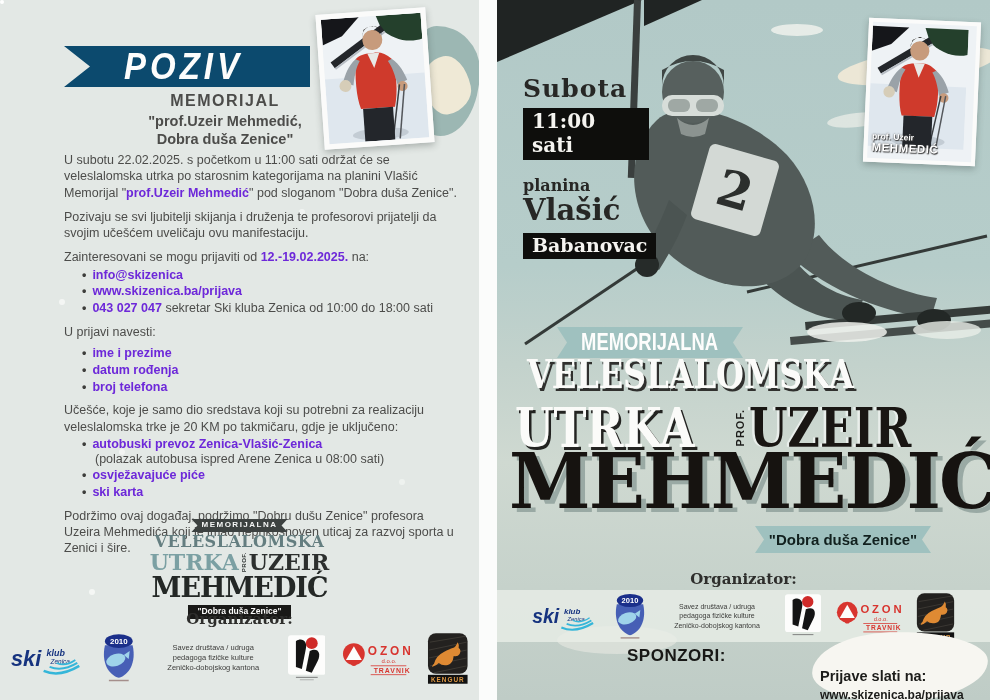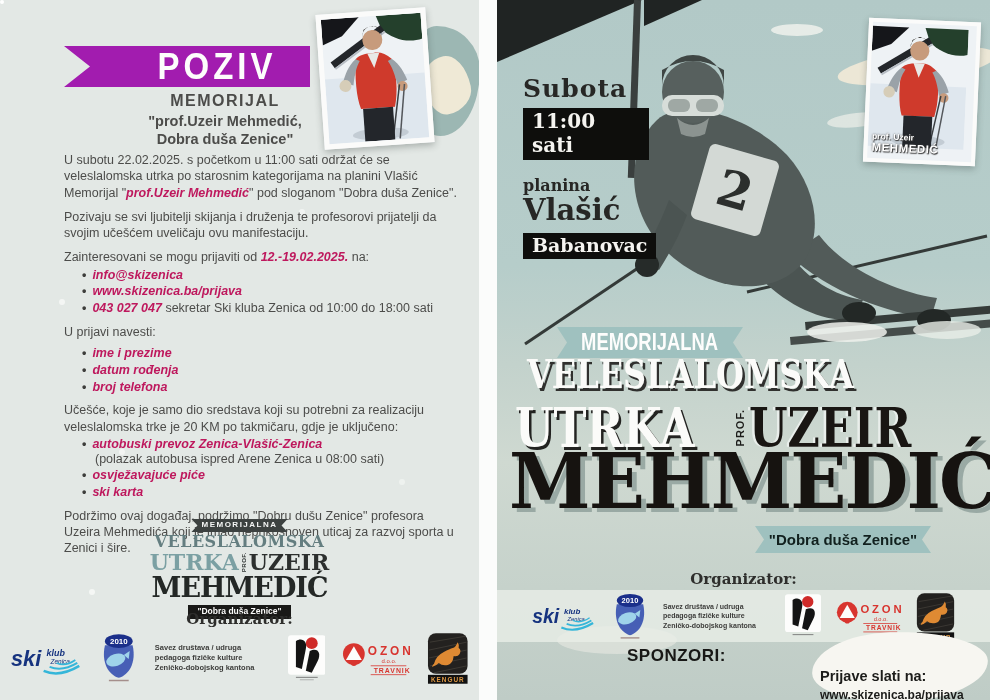--- a/index.html
+++ b/index.html
@@ -4,37 +4,37 @@
 <style>
   html,body{margin:0;padding:0;background:#888;}
   .flyer{position:relative;width:990px;height:700px;overflow:hidden;background:#fcfdfc;
          font-family:"Liberation Sans",sans-serif;}
   
   .page-left{position:absolute;left:0;top:0;width:479px;height:700px;background:#e3e8e5;}
   .gutter{position:absolute;left:479px;top:0;width:18px;height:700px;background:#fbfcfb;}
   .speckles{position:absolute;left:0;top:0;width:4px;height:4px;border-radius:50%;background:#fff;
     box-shadow:60px 300px 0 1px #f4f6f4, 300px 210px 0 1px #f1f4f2, 120px 450px 0 1px #f3f5f3,
                400px 480px 0 1px #eef2ef, 240px 140px 0 1px #f2f5f2, 90px 590px 0 1px #f5f7f5;}
-  .poziv-ribbon{position:absolute;left:64px;top:46px;width:246px;height:41px;background:#a21caf;
+  .poziv-ribbon{position:absolute;left:64px;top:46px;width:246px;height:41px;background:#0c4a6e;
     clip-path:polygon(0 0,100% 0,100% 100%,0 100%,26px 50%);
-    display:flex;align-items:center;justify-content:center;padding-left:60px;box-sizing:border-box;}
+    display:flex;align-items:center;padding-left:60px;box-sizing:border-box;font-style:italic;}
   .poziv-ribbon span{color:#fdfdfc;font-weight:bold;font-size:33px;letter-spacing:4px;transform:scaleY(1.1);}
   .memorial-subtitle{position:absolute;left:100px;top:92px;width:250px;text-align:center;color:#4c4c4a;}
   .memorial-subtitle .l1{font-size:16px;font-weight:bold;letter-spacing:1.5px;margin-bottom:3px;}
   .memorial-subtitle .l2,.memorial-subtitle .l3{font-size:14.5px;font-weight:bold;line-height:1.22;}
   .grunge-patch{position:absolute;left:408px;top:26px;width:72px;height:110px;background:#9cb7b3;
     border-radius:40% 60% 55% 45%/50% 40% 60% 50%;}
   .grunge-cream{position:absolute;left:16px;top:30px;width:46px;height:58px;background:#efe9d6;
     border-radius:55% 45% 60% 40%/45% 60% 40% 55%;transform:rotate(-12deg);}
   .photo-frame{position:absolute;border:5px solid #fbfbfa;box-shadow:0 3px 7px rgba(40,50,48,.3);
     background:#eef2f5;overflow:hidden;}
   .photo-left{left:320px;top:11px;width:100px;height:125px;transform:rotate(-4deg);}
   .body-text{position:absolute;left:64px;top:152px;width:398px;font-size:12.5px;line-height:1.3;color:#4c4c4a;}
   .body-text p{margin:0 0 8px 0;}
-  .body-text b{color:#be185d;font-style:italic;}
+  .body-text b{color:#6d28d9;}
   .body-text ul{margin:0 0 8px 0;padding-left:18px;list-style:none;}
   .body-text li{line-height:1.18;margin-bottom:2px;}
   .body-text li:before{content:"•";margin-right:6px;color:#3d3d3b;font-weight:bold;}
   .body-text li .note{font-weight:normal;display:block;padding-left:13px;}
   .nowrap{white-space:nowrap;}
   
   .race-logo-mini{position:absolute;left:0;top:514px;width:479px;text-align:center;line-height:1;}
   .badge-ribbon-dark{display:inline-block;background:#3c4140;color:#f4f5f4;font-size:8px;font-weight:bold;
     letter-spacing:1.5px;padding:2px 10px 3px;clip-path:polygon(0 0,100% 0,calc(100% - 6px) 50%,100% 100%,0 100%,6px 50%);}
   .race-logo-mini .rl1{font-family:"DejaVu Serif",serif;font-weight:bold;font-size:16px;color:#647e80;
@@ -44,21 +44,21 @@
   .race-logo-mini .prof{writing-mode:vertical-rl;transform:rotate(180deg);font-size:6px;font-weight:bold;
     color:#2e3332;letter-spacing:.5px;margin:0 2px;}
   .race-logo-mini .uzeir{font-family:"DejaVu Serif",serif;font-weight:bold;font-size:22px;color:#2c2f2e;}
   .race-logo-mini .rl3{font-family:"DejaVu Serif",serif;font-weight:bold;font-size:27px;color:#242826;margin-top:1px;letter-spacing:-1px;}
   .badge-black-sm{display:inline-block;background:#191917;color:#fbfbfa;font-size:8.5px;font-weight:bold;
     padding:2px 9px 3px;margin-top:3px;}
   .org-label{font-family:"DejaVu Serif",serif;font-weight:bold;font-size:15px;color:#2e2e2c;text-align:center;}
   .org-left{position:absolute;left:0;top:610px;width:479px;}
   .logo-strip{display:flex;align-items:center;justify-content:center;gap:16px;}
   .strip-left{position:absolute;left:10px;top:628px;width:460px;height:60px;}
-  .savez-text{font-size:7.5px;line-height:1.3;color:#3c3c3a;text-align:left;width:118px;font-weight:bold;}
+  .savez-text{font-size:7.5px;line-height:1.3;color:#3c3c3a;text-align:center;width:118px;}
   
   .page-right{position:absolute;left:497px;top:0;width:493px;height:700px;overflow:hidden;
     background:linear-gradient(180deg,#b2c9c7 0%,#b6cdca 38%,#c3d2cc 52%,#cfd9d1 66%,#c6d2cb 84%,#bfccc6 100%);}
   .bg-skier{position:absolute;left:0;top:0;width:493px;height:700px;}
   .date-block{position:absolute;left:26px;top:74px;width:126px;text-align:left;
     font-family:"DejaVu Serif",serif;font-weight:bold;color:#272725;}
   .date-block .day{font-size:25px;letter-spacing:1px;}
   .date-block .date{font-size:29px;margin-top:-3px;}
   .badge-black{display:inline-block;background:#0e0e0c;color:#f5f4f0;font-family:"DejaVu Serif",serif;
     font-weight:bold;padding:1px 9px 3px;}

